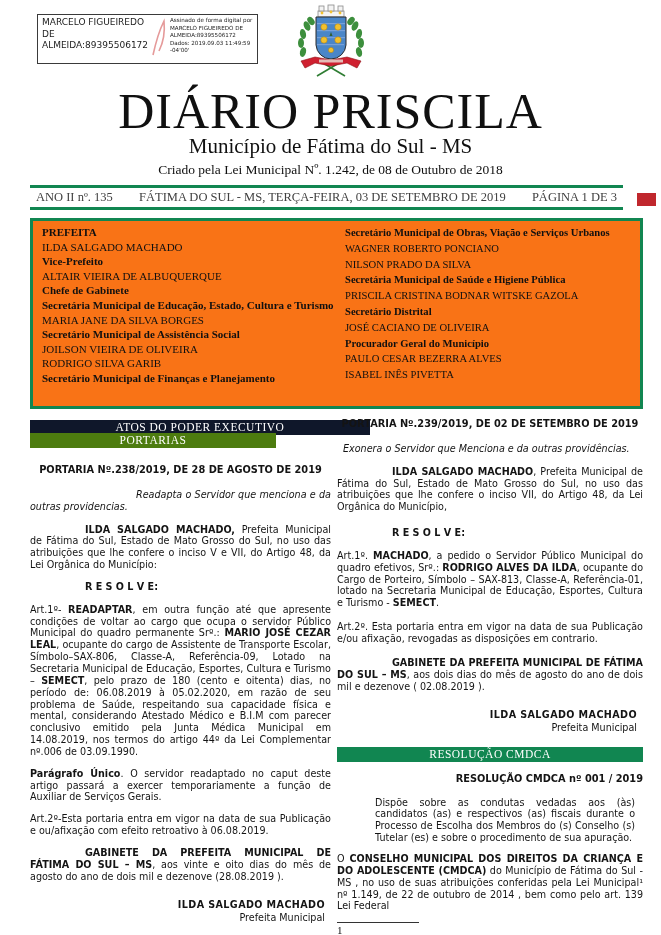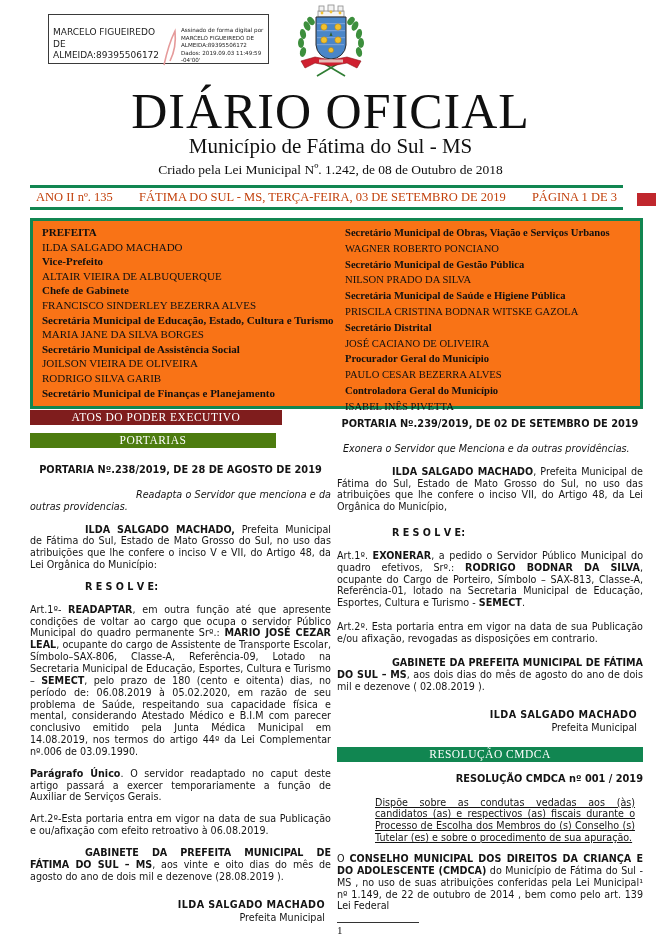--- a/index.html
+++ b/index.html
@@ -1,41 +1,41 @@
 <!DOCTYPE html>
 <html><head>
 <meta charset="utf-8">
 <style>
   html,body{margin:0;padding:0;}
   body{
     width:661px;height:935px;background:#ffffff;position:relative;
     font-family:"DejaVu Sans",sans-serif;color:#111;overflow:hidden;
   }
   
-  .sig-box{position:absolute;left:48px;top:14px;width:221px;height:50px;
+  .sig-box{position:absolute;left:37px;top:14px;width:221px;height:50px;
     border:1.5px solid #3a3a3a;box-sizing:border-box;display:flex;
-    padding:12px 4px;gap:3px;background:#fff;}
+    padding:2px 4px;gap:3px;background:#fff;}
   .sig-name{width:106px;font-size:9px;line-height:1.3;color:#1c1c1c;font-weight:500;}
   .sig-mark{width:16px;position:relative;}
   .sig-details{flex:1;font-size:5.6px;line-height:1.35;color:#1c1c1c;}
   
   .crest{position:absolute;left:289px;top:4px;width:84px;height:76px;}
   
   .m-title{position:absolute;left:0;top:82px;width:661px;text-align:center;
     font-family:"Liberation Serif",serif;font-size:50px;letter-spacing:1px;
     color:#101010;font-weight:400;}
   .m-sub{position:absolute;left:0;top:134px;width:661px;text-align:center;
     font-family:"Liberation Serif",serif;font-size:21px;color:#101010;}
   .m-law{position:absolute;left:0;top:162px;width:661px;text-align:center;
     font-family:"Liberation Serif",serif;font-size:13.5px;color:#101010;}
   
   .rule{position:absolute;left:30px;width:593px;height:2.5px;}
   .issue-row{position:absolute;left:30px;top:190px;width:593px;display:flex;
     justify-content:space-between;align-items:flex-start;
-    font-family:"Liberation Serif",serif;font-size:12.5px;color:#c2410c;
+    font-family:"Liberation Serif",serif;font-size:12.5px;color:#404040;
     padding:0 6px;box-sizing:border-box;}
   .red-tab{position:absolute;left:637px;top:193px;width:19px;height:13px;}
   
   .off-box{position:absolute;left:30px;top:218px;width:613px;height:191px;
     box-sizing:border-box;display:flex;padding:4px 6px 4px 9px;background:#f97316;}
   .off-col{font-family:"Liberation Serif",serif;color:#101010;}
   .off-col.l{width:303px;font-size:11px;line-height:14.6px;}
   .off-col.r{flex:1;font-size:10.6px;line-height:15.8px;}
   .off-col b{font-weight:bold;}
   .off-col div{white-space:normal;}
@@ -54,21 +54,21 @@
   .summary.one{text-indent:6px;}
   p.para{margin:0 0 10px 0;}
   p.ind{text-indent:55px;}
   .resolve{font-weight:bold;padding-left:55px;margin:2px 0 11px 0;text-align:left;}
   .sig-block{text-align:right;padding-right:6px;margin-top:17px;line-height:12.2px;}
   .sig-block .nm{font-weight:bold;letter-spacing:.4px;}
   .inline-banner{height:15px;color:#fff;text-align:center;
     font-family:"Liberation Serif",serif;font-size:11.5px;line-height:15px;
     letter-spacing:.5px;margin:13px 0 11px 0;}
   .res-title{font-weight:bold;text-align:right;font-size:9.8px;margin:0 0 12px 0;}
-  .res-summary{margin:0 8px 9px 38px;text-align:justify;text-decoration:underline;}
+  .res-summary{margin:0 8px 9px 38px;text-align:justify;}
   .footnote-rule{width:82px;border-top:1.3px solid #333;margin-top:7px;}
   .footnote-num{font-family:"Liberation Serif",serif;font-size:11px;margin-top:2px;}
 </style>
 </head>
 <body>
 
 <div class="sig-box">
   <div class="sig-name">MARCELO FIGUEIREDO DE ALMEIDA:89395506172</div>
   <div class="sig-mark">
     <svg width="16" height="42" viewBox="0 0 16 42">
@@ -123,65 +123,62 @@
     <g stroke="#2f7d33" stroke-width="1.6">
       <line x1="28" y1="72" x2="55" y2="56"></line>
       <line x1="56" y1="72" x2="29" y2="56"></line>
     </g>
 
     <path d="M12 57 L26 53 L42 56 L58 53 L72 57 L68 64 L58 59 L42 62 L26 59 L16 64 Z" fill="#cf2030" stroke="#8e1016" stroke-width="0.6"></path>
     <rect x="30" y="55.5" width="24" height="3" fill="#e8e4da" opacity="0.8"></rect>
   </svg>
 </div>
 
-<div class="m-title">DIÁRIO OFICIAL</div>
+<div class="m-title">DIÁRIO PRISCILA</div>
 <div class="m-sub">Município de Fátima do Sul - MS</div>
 <div class="m-law">Criado pela Lei Municipal Nº. 1.242, de 08 de Outubro de 2018</div>
 
 <div class="rule" style="top:185px;background:#118651"></div>
 <div class="issue-row">
   <span>ANO II nº. 135</span>
   <span>FÁTIMA DO SUL - MS, TERÇA-FEIRA, 03 DE SETEMBRO DE 2019</span>
   <span>PÁGINA 1 DE 3</span>
 </div>
 <div class="rule" style="top:207px;background:#118651"></div>
 <div class="red-tab" style="background:#C0272D"></div>
 
 <div class="off-box" style="border:3px solid #118651">
   <div class="off-col l">
     <div><b>PREFEITA</b></div>
     <div>ILDA SALGADO MACHADO</div>
     <div><b>Vice-Prefeito</b></div>
     <div>ALTAIR VIEIRA DE ALBUQUERQUE</div>
     <div><b>Chefe de Gabinete</b></div>
-    <div>FRANCISCO SINDERLEY BEZERRA ALVES</div>
     <div><b>Secretária Municipal de Educação, Estado, Cultura e Turismo</b></div>
     <div>MARIA JANE DA SILVA BORGES</div>
     <div><b>Secretário Municipal de Assistência Social</b></div>
     <div>JOILSON VIEIRA DE OLIVEIRA</div>
     <div>RODRIGO SILVA GARIB</div>
     <div><b>Secretário Municipal de Finanças e Planejamento</b></div>
   </div>
   <div class="off-col r">
     <div><b>Secretário Municipal de Obras, Viação e Serviços Urbanos</b></div>
     <div>WAGNER ROBERTO PONCIANO</div>
-    <div><b>Secretário Municipal de Gestão Pública</b></div>
     <div>NILSON PRADO DA SILVA</div>
     <div><b>Secretária Municipal de Saúde e Higiene Pública</b></div>
     <div>PRISCILA CRISTINA BODNAR WITSKE GAZOLA</div>
     <div><b>Secretário Distrital</b></div>
     <div>JOSÉ CACIANO DE OLIVEIRA</div>
     <div><b>Procurador Geral do Município</b></div>
     <div>PAULO CESAR BEZERRA ALVES</div>
-    <div><b>Controladora Geral do Município</b></div>
     <div>ISABEL INÊS PIVETTA</div>
   </div>
 </div>
 
-<div class="banner" style="left:30px;top:410px;width:252px;background:#7f1d1d">ATOS DO PODER EXECUTIVO</div>
+<div class="banner" style="left:30px;top:420px;width:340px;background:#0f172a">ATOS DO PODER EXECUTIVO</div>
 <div class="banner" style="left:30px;top:433px;width:246px;background:#4d7c0f">PORTARIAS</div>
 
 <div class="col col-left">
   <div class="doc-title">PORTARIA Nº.238/2019, DE 28 DE AGOSTO DE 2019</div>
   <div class="summary ind">Readapta o Servidor que menciona e da  outras providencias.</div>
   <p class="para ind"><b>ILDA SALGADO MACHADO,</b><span>  Prefeita Municipal de Fátima do Sul, Estado de Mato Grosso do Sul, no uso das atribuições que lhe confere o inciso V e VII, do Artigo 48, da Lei Orgânica do Município:</span></p>
   <div class="resolve">R E S O L V E:</div>
   <p class="para"><span>Art.1º-   </span><b>READAPTAR</b><span>, em outra função até que apresente condições de voltar ao cargo que ocupa o servidor Público Municipal do quadro permanente  Srº.: </span><b>MARIO JOSÉ CEZAR LEAL</b><span>, ocupante do cargo de Assistente de Transporte Escolar, Símbolo–SAX-806, Classe-A, Referência-09, Lotado na Secretaria Municipal de Educação, Esportes, Cultura e Turismo – </span><b>SEMECT</b><span>, pelo prazo de 180 (cento e oitenta) dias, no período de: 06.08.2019 à 05.02.2020, em razão de seu problema de Saúde,  respeitando sua capacidade física e mental, considerando Atestado Médico e B.I.M com parecer conclusivo emitido pela Junta Médica Municipal em 14.08.2019, nos termos do artigo 44º da Lei Complementar nº.006 de 03.09.1990.</span></p>
   <p class="para"><b>Parágrafo Único</b><span>. O servidor readaptado no caput deste artigo passará a exercer temporariamente a função de Auxiliar de Serviços Gerais.</span></p>
   <p class="para">Art.2º-Esta portaria entra em vigor na data de sua Publicação e ou/afixação com efeito retroativo à 06.08.2019.</p>
@@ -190,21 +187,21 @@
     <div class="nm">ILDA  SALGADO  MACHADO</div>
     <div>Prefeita Municipal</div>
   </div>
 </div>
 
 <div class="col col-right">
   <div class="doc-title">PORTARIA Nº.239/2019, DE 02 DE SETEMBRO DE 2019</div>
   <div class="summary one">Exonera o Servidor que Menciona  e  da  outras providências.</div>
   <p class="para ind"><b>ILDA SALGADO MACHADO</b><span>, Prefeita Municipal de Fátima do Sul, Estado de Mato Grosso do Sul, no uso das atribuições que lhe confere o inciso VII, do Artigo 48, da Lei Orgânica do Município,</span></p>
   <div class="resolve" style="margin-top:14px">R E S O L V E:</div>
-  <p class="para"><span> Art.1º. </span><b>EXONERAR</b><span>,  a pedido o Servidor  Público  Municipal do  quadro efetivos, Srº.: </span><b>RODRIGO BODNAR DA SILVA</b><span>, ocupante do Cargo de  Porteiro, Símbolo – SAX-813, Classe-A, Referência-01, lotado na Secretaria Municipal de Educação, Esportes, Cultura e Turismo - </span><b>SEMECT</b><span>.</span></p>
+  <p class="para"><span> Art.1º. </span><b>MACHADO</b><span>,  a pedido o Servidor  Público  Municipal do  quadro efetivos, Srº.: </span><b>RODRIGO ALVES DA ILDA</b><span>, ocupante do Cargo de  Porteiro, Símbolo – SAX-813, Classe-A, Referência-01, lotado na Secretaria Municipal de Educação, Esportes, Cultura e Turismo - </span><b>SEMECT</b><span>.</span></p>
   <p class="para" style="margin-top:12px">Art.2º.  Esta portaria entra em vigor na data de sua Publicação e/ou afixação,  revogadas as disposições em contrario.</p>
   <p class="para ind" style="margin-top:12px"><b>GABINETE DA PREFEITA MUNICIPAL DE FÁTIMA DO SUL – MS</b><span>, aos dois dias do mês de agosto do ano de dois mil e dezenove ( 02.08.2019 ).</span></p>
   <div class="sig-block">
     <div class="nm">ILDA  SALGADO  MACHADO</div>
     <div>Prefeita Municipal</div>
   </div>
   <div class="inline-banner" style="background:#118651">RESOLUÇÃO CMDCA</div>
   <div class="res-title">RESOLUÇÃO CMDCA nº   001 / 2019</div>
   <div class="res-summary">Dispõe sobre as condutas vedadas aos (às) candidatos (as) e respectivos (as) fiscais durante o Processo de Escolha dos Membros do (s) Conselho (s) Tutelar (es) e sobre o procedimento de sua apuração.</div>
   <p class="para"><span>O </span><b>CONSELHO MUNICIPAL DOS DIREITOS DA CRIANÇA E DO ADOLESCENTE (CMDCA)</b><span> do Município de Fátima do Sul - MS , no uso de suas atribuições conferidas pela Lei Municipal¹ nº 1.149, de 22 de outubro de 2014 , bem como pelo art. 139 Lei Federal</span></p>

